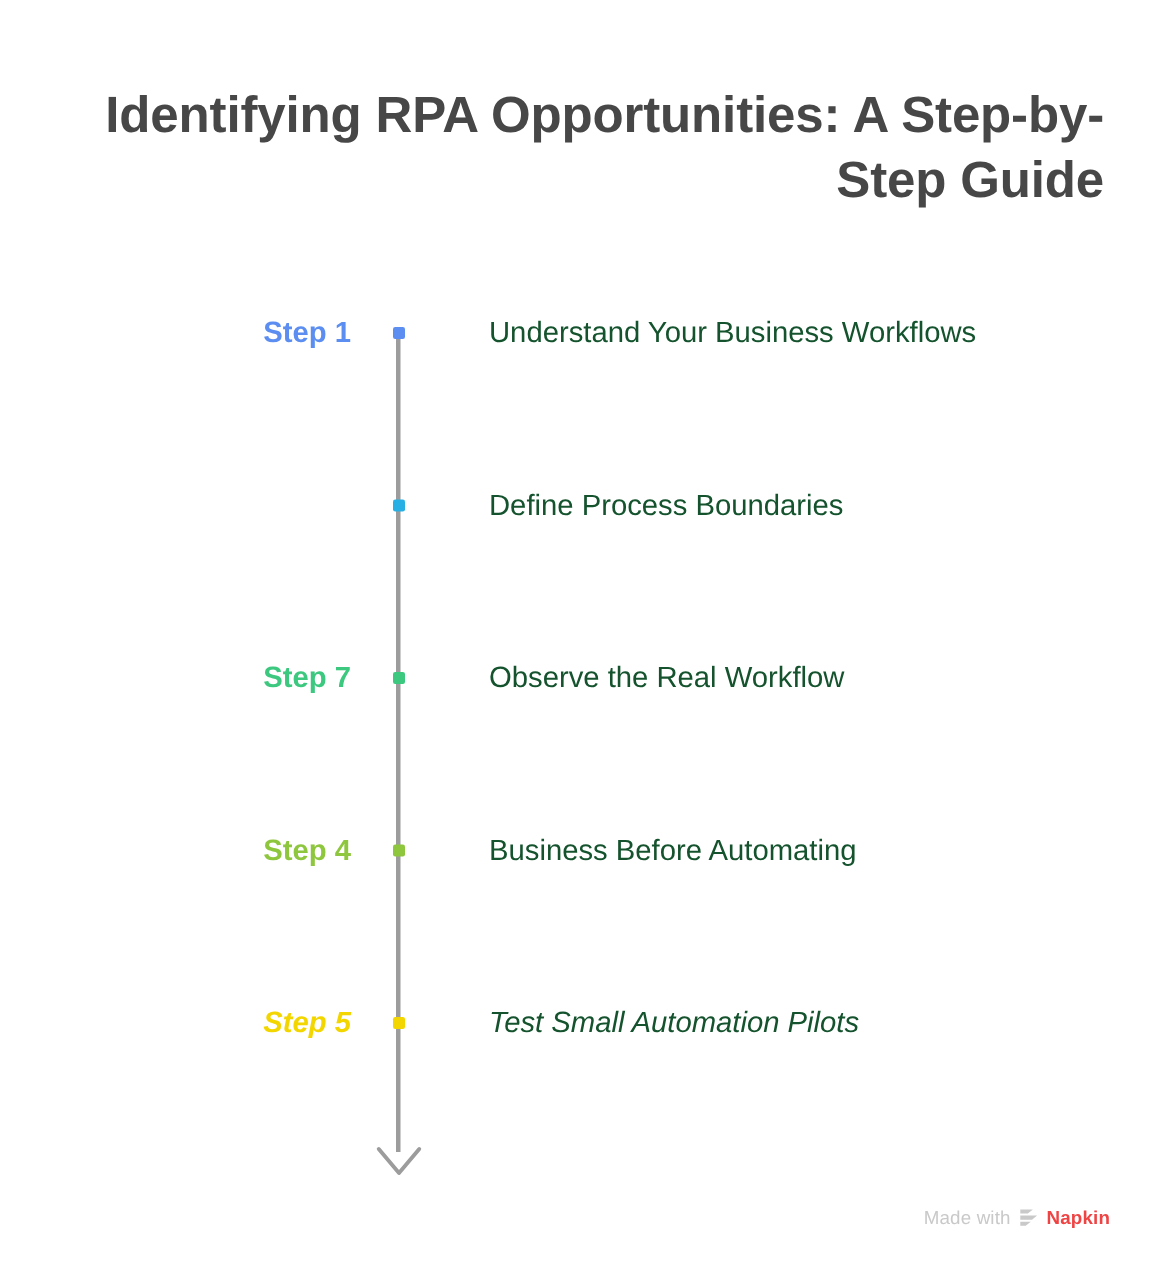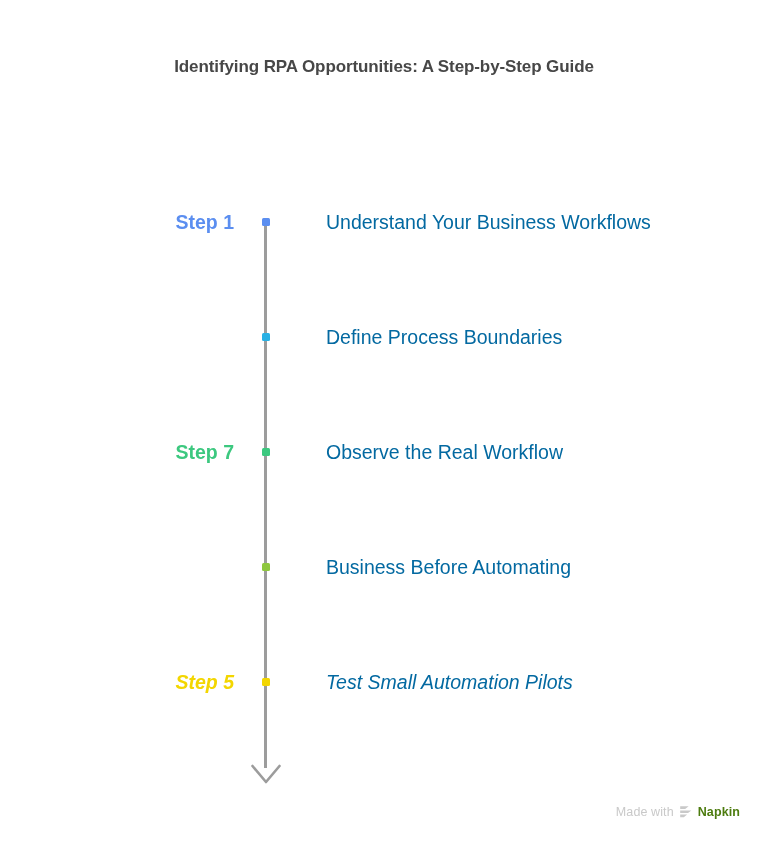--- a/index.html
+++ b/index.html
@@ -16,26 +16,26 @@
     -webkit-font-smoothing: antialiased;
     overflow: hidden;
   }
 
   
   #page-title {
     position: absolute;
     left: 32px;
     top: 56px;
     width: 704px;
-    font-size: 17px;
+    font-size: 34px;
     font-weight: bold;
     color: #474747;
     letter-spacing: -0.1px;
     line-height: 1.25;
-    text-align: center;
+    text-align: right;
   }
 
   
   #timeline {
     position: absolute;
     left: 12px;
     top: 0;
     width: 768px;
     height: 621px;
   }
@@ -87,41 +87,41 @@
     border-radius: 1.5px;
   }
 
   .step-desc {
     position: absolute;
     left: 314px;
     width: 430px;
     text-align: left;
     font-size: 19.5px;
     font-weight: normal;
-    color: #0369a1;
+    color: #14532d;
     line-height: 30px;
     white-space: nowrap;
   }
 
   
   #watermark {
     position: absolute;
     right: 28px;
     bottom: 26px;
     display: flex;
     align-items: center;
     gap: 5px;
     color: #c9c9c9;
     font-size: 12.5px;
     font-weight: normal;
     letter-spacing: 0.1px;
   }
   #watermark .wm-brand {
     font-weight: bold;
-    color: #4d7c0f;
+    color: #ef4444;
   }
   #napkin-logo-icon {
     display: inline-block;
     width: 14px;
     height: 14px;
     line-height: 0;
   }
 </style>
 </head>
 <body>
@@ -147,20 +147,21 @@
       <div class="step-row" style="top: 322px;">
         <div class="step-marker" style="background: rgb(40, 176, 228);"></div>
         <div class="step-desc">Define Process Boundaries</div>
       </div>
       <div class="step-row" style="top: 437px;">
         <div class="step-label" style="color: rgb(60, 200, 127);">Step 7</div>
         <div class="step-marker" style="background: rgb(60, 200, 127);"></div>
         <div class="step-desc">Observe the Real Workflow</div>
       </div>
       <div class="step-row" style="top: 552px;">
+        <div class="step-label" style="color: rgb(142, 199, 62);">Step 4</div>
         <div class="step-marker" style="background: rgb(142, 199, 62);"></div>
         <div class="step-desc">Business Before Automating</div>
       </div>
       <div class="step-row" style="top: 667px; font-style: italic;">
         <div class="step-label" style="color: rgb(243, 214, 0);">Step 5</div>
         <div class="step-marker" style="background: rgb(243, 214, 0);"></div>
         <div class="step-desc">Test Small Automation Pilots</div>
       </div>
     </div>
 

